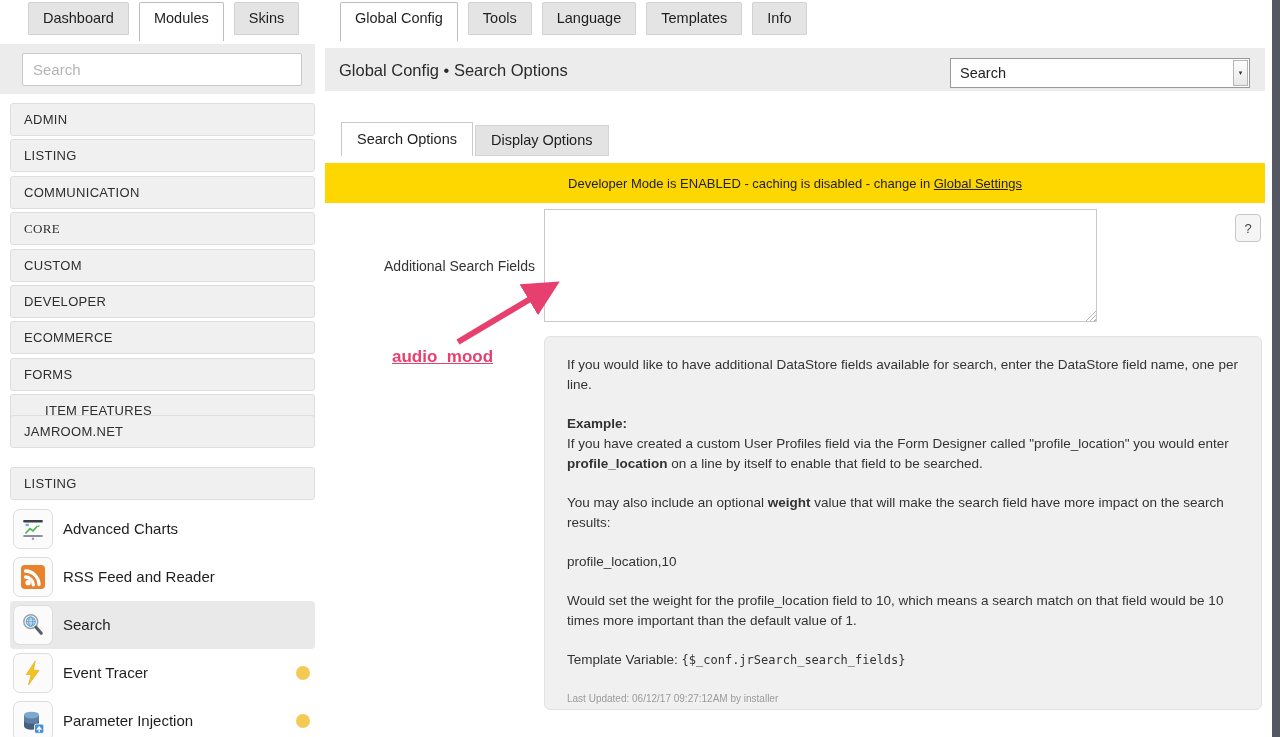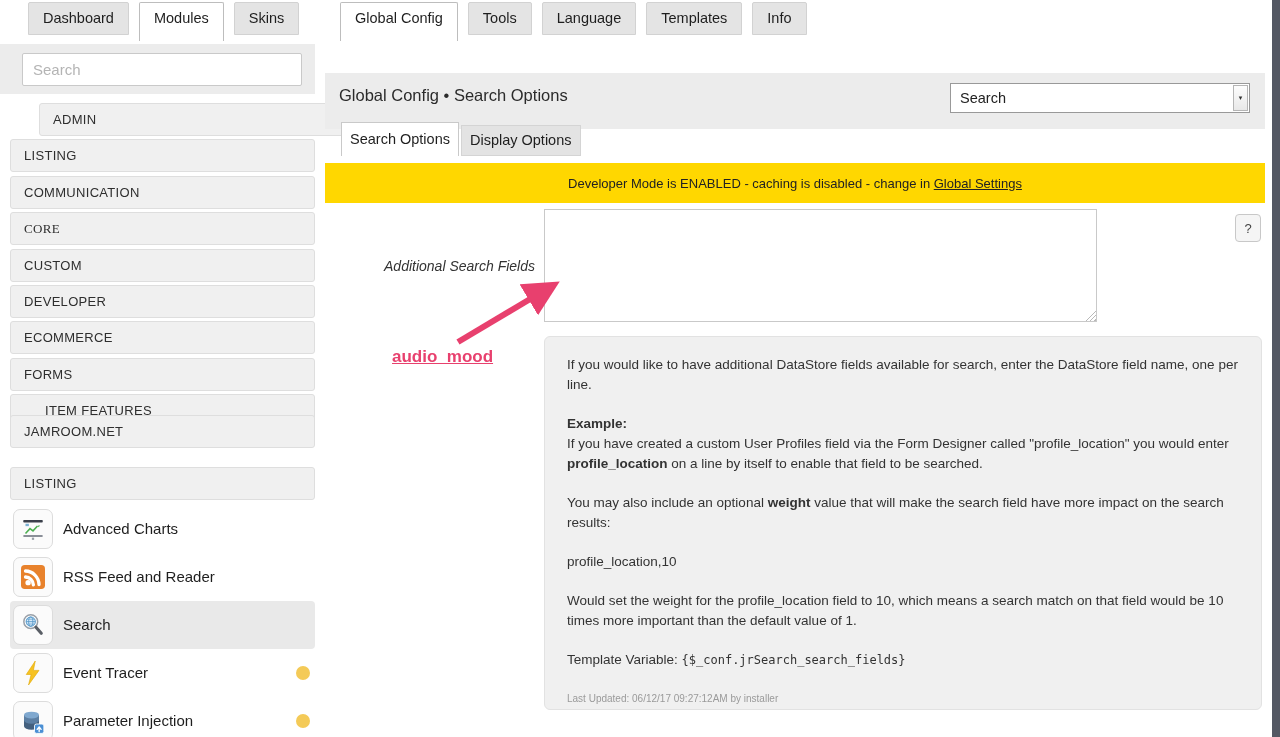--- a/index.html
+++ b/index.html
@@ -52,43 +52,42 @@
   .module-label {
     position:absolute; left:53px; top:0; line-height:48px; font-size:15px; color:#1e1e1e;
   }
   .module-dot {
     position:absolute; right:5px; top:17px; width:14px; height:14px;
     border-radius:50%; background:#f4ca57;
   }
 
   
   .main-header {
-    position:absolute; left:325px; top:48px; width:940px; height:56px;
+    position:absolute; left:325px; top:48px; width:940px; height:43px;
     background:#ececec;
-    margin-top:25px;
   }
   .main-title {
     position:absolute; left:14px; top:0; line-height:45px; font-size:16.5px; color:#2b2b2b;
   }
   .module-select {
     position:absolute; left:625px; top:10px; width:300px; height:30px;
     background:#fff; border:1px solid #999; display:flex; align-items:center;
     font-size:14.5px; color:#222; cursor:pointer;
   }
   .module-select .sel-value { flex:1; padding-left:9px; }
   .module-select .sel-btn {
     width:15px; height:26px; margin-right:1px; border:1px solid #b5b5b5;
     background:linear-gradient(#fdfdfd,#e8e8e8); display:flex; flex-direction:column;
     align-items:center; justify-content:center; font-size:7px; color:#333; line-height:4px;
   }
 
   
   .sec-tabs { position:absolute; left:341px; top:122px; height:34px; }
   .sec-tab {
-    display:inline-block; vertical-align:bottom; padding:0 8px; cursor:pointer;
+    display:inline-block; vertical-align:bottom; padding:0 15px; cursor:pointer;
     font-size:14.5px; color:#1e1e1e; white-space:nowrap;
   }
   .sec-tab.active {
     background:#fff; border:1px solid #c9c9c9; border-bottom:none;
     line-height:32px; height:34px;
   }
   .sec-tab.inactive {
     background:#e3e3e3; border:1px solid #d4d4d4; line-height:29px; height:31px; margin-left:2px;
   }
 
@@ -98,21 +97,21 @@
     background:#ffd700; display:flex; align-items:center; justify-content:center;
     font-size:13px; color:#222;
   }
   .dev-banner .seg-bold { font-weight:normal; }
   .dev-banner a { color:#222; text-decoration:underline; cursor:pointer; }
   .dev-banner span { white-space:pre; }
 
   
   .field-label {
     position:absolute; left:330px; top:258px; width:205px; text-align:right;
-    font-size:14px; color:#333;font-style:italic;
+    font-size:14px; color:#333;
   }
   .search-fields-textarea {
     position:absolute; left:544px; top:209px; width:553px; height:113px;
     border:1px solid #c9c9c9; background:#fff; resize:none; outline:none;
     font-family:"Liberation Sans", sans-serif; font-size:14px; padding:6px;
   }
   .resize-grip {
     position:absolute; left:1085px; top:310px; width:11px; height:11px;
     background:repeating-linear-gradient(135deg, transparent 0 2px, #b9b9b9 2px 3px);
     clip-path:polygon(100% 0, 100% 100%, 0 100%);
@@ -152,21 +151,21 @@
 </head>
 <body>
 
 <div class="topnav" id="nav-left"><div class="top-tab">Dashboard</div><div class="top-tab active">Modules</div><div class="top-tab">Skins</div></div>
 <div class="topnav" id="nav-right"><div class="top-tab active">Global Config</div><div class="top-tab">Tools</div><div class="top-tab">Language</div><div class="top-tab">Templates</div><div class="top-tab">Info</div></div>
 
 <div class="side-search-wrap">
   <input class="side-search-input" placeholder="Search" style="">
 </div>
 <div id="category-list">
-    <div class="category-item" style="top: 103px; margin-left: 29px;">ADMIN</div>
+    <div class="category-item" style="top: 103px;">ADMIN</div>
     <div class="category-item" style="top: 139.4px;">LISTING</div>
     <div class="category-item" style="top: 175.8px;">COMMUNICATION</div>
     <div class="category-item" style="top: 212.2px; font-family: Liberation Serif, serif;">CORE</div>
     <div class="category-item" style="top: 248.6px;">CUSTOM</div>
     <div class="category-item" style="top: 285px;">DEVELOPER</div>
     <div class="category-item" style="top: 321.4px;">ECOMMERCE</div>
     <div class="category-item" style="top: 357.8px;">FORMS</div>
     <div class="category-item" style="top: 394.2px; padding-left: 34px;">ITEM FEATURES</div>
     <div class="category-item" style="top: 415px;">JAMROOM.NET</div>
     <div class="category-item" style="top: 467px;">LISTING</div>

